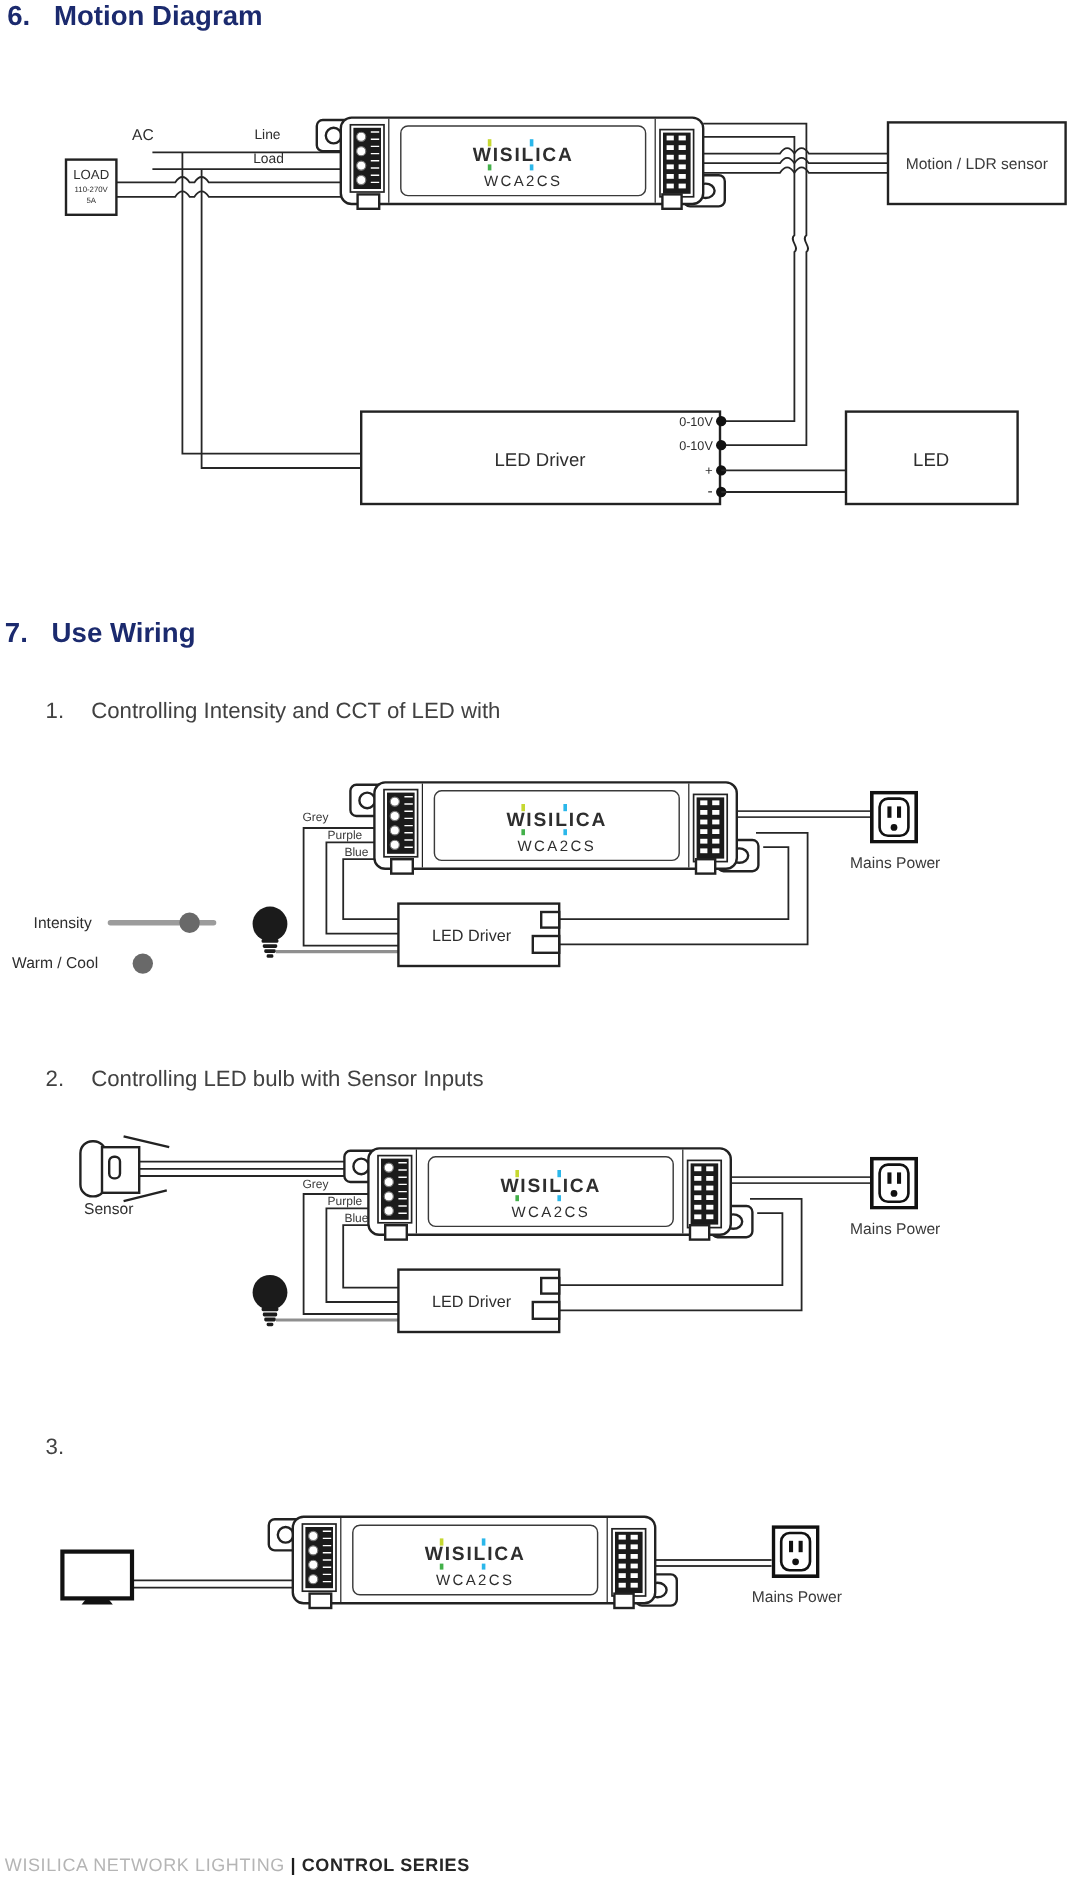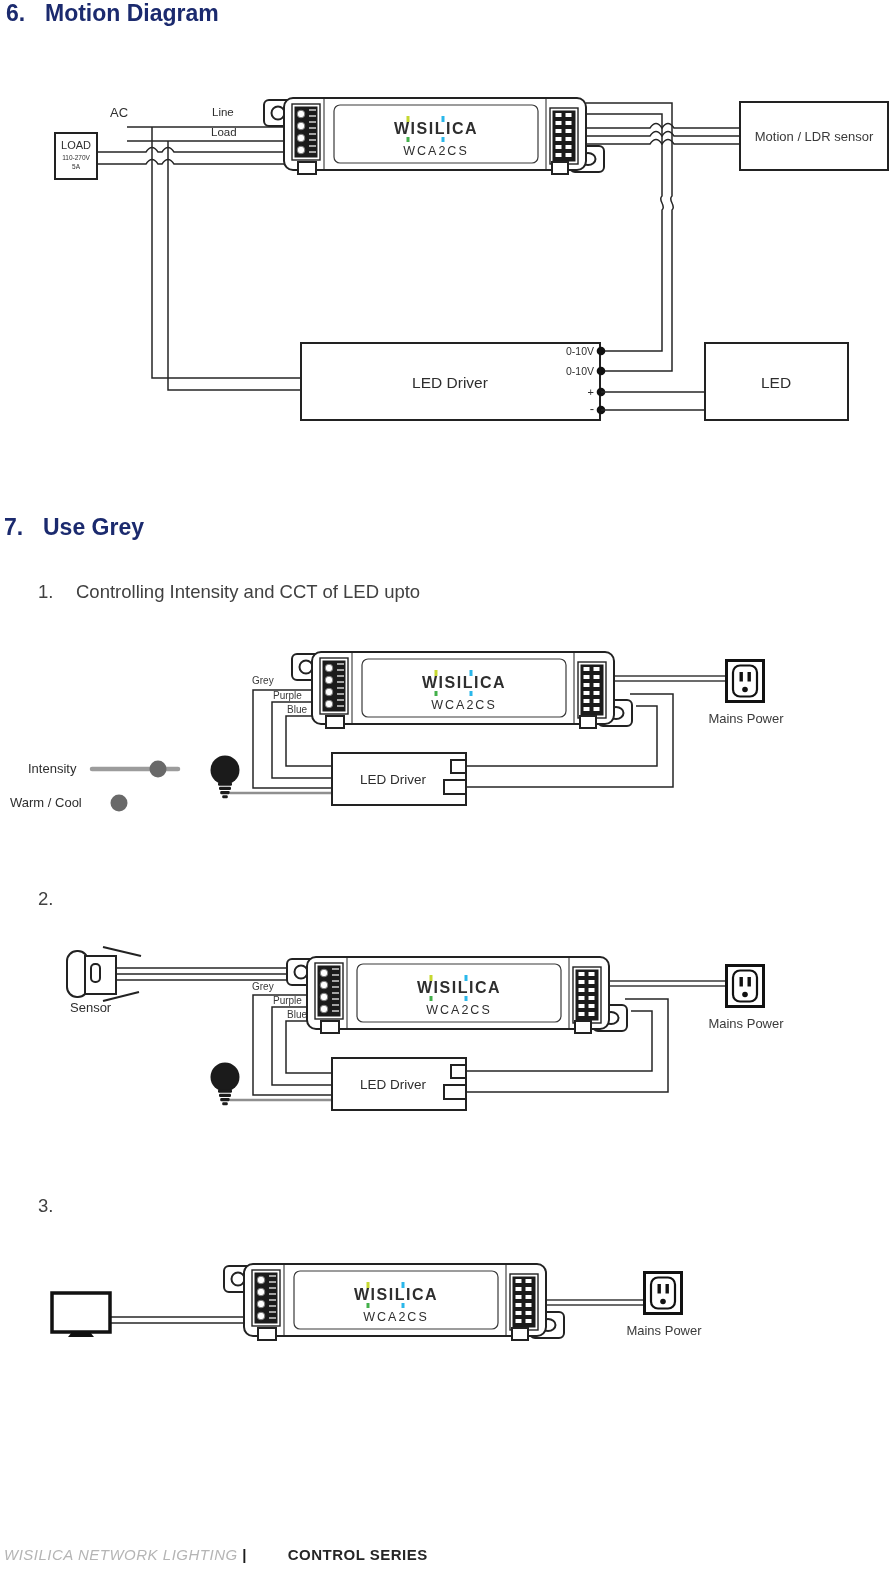--- a/index.html
+++ b/index.html
@@ -11,23 +11,23 @@
   .listitem .num{width:38px;}
   svg{position:absolute;left:0;}
   svg text{font-family:"Liberation Sans",sans-serif;fill:#2e2e2e;}
   .ol{fill:#fff;stroke:#222222;stroke-width:2;}
   .wire{fill:none;stroke:#262626;stroke-width:1.5;}
   .cable{fill:none;stroke:#3a3a3a;stroke-width:1.5;}
   .greywire{fill:none;stroke:#8f8f8f;stroke-width:2.6;}
   .boxlbl{font-size:13px;fill:#3a3a3a;}
   .wirelbl{font-size:10px;fill:#3a3a3a;}
   #footer{position:absolute;left:4px;top:1546px;font-size:15px;letter-spacing:0.5px;}
-  #footer .brand{color:#b5b5b5;font-style:italic;}
+  #footer .brand{color:#b5b5b5;}
   #footer .pipe{color:#1c1c1c;font-weight:bold;}
-  #footer .series{color:#262626;font-weight:bold;margin-left:36px;}
+  #footer .series{color:#262626;font-weight:bold;}
 </style>
 </head>
 <body>
 
 <div id="page">
 
   <svg width="0" height="0" style="position:absolute" aria-hidden="true">
     <defs>
       <linearGradient id="gradWarm" x1="0" y1="0" x2="1" y2="0">
         <stop offset="0" stop-color="#ffffff"></stop>
@@ -170,26 +170,26 @@
     <path class="wire" d="M601,392 H705"></path>
     <path class="wire" d="M601,410 H705"></path>
     <g>
       <rect x="705" y="343" width="143" height="77" class="ol" stroke-width="2.4"></rect>
       <text x="776" y="388" text-anchor="middle" font-size="15.5">LED</text>
     </g>
   </svg>
 
   <div class="heading" style="left:4px;top:514px;">
     <span class="num">7.</span>
-    <span>Use Grey</span>
+    <span>Use Wiring</span>
   </div>
 
   <div class="listitem" style="left:38px;top:581px;">
     <span class="num">1.</span>
-    <span>Controlling Intensity and CCT of LED upto</span>
+    <span>Controlling Intensity and CCT of LED with</span>
   </div>
 
   <svg width="892" height="200" viewBox="0 632 892 200" style="top:632px">
 
     <text x="28" y="773" font-size="13">Intensity</text>
     <line x1="92" y1="769" x2="178" y2="769" stroke="#9c9c9c" stroke-width="4.5" stroke-linecap="round"></line>
     <circle cx="158" cy="769" r="8.5" fill="#696969"></circle>
     <text x="10" y="807" font-size="13">Warm / Cool</text>
     <line x1="95" y1="803" x2="178" y2="803" stroke="url(#gradWarm)" stroke-width="5.5" stroke-linecap="round"></line>
     <circle cx="119" cy="803" r="8.5" fill="#696969"></circle>
@@ -217,20 +217,21 @@
     <g>
       <rect x="332" y="753" width="134" height="52" class="ol" stroke-width="2.2"></rect>
       <text x="393" y="784" text-anchor="middle" font-size="13.5">LED Driver</text>
       <rect x="451" y="760" width="15" height="13" class="ol" stroke-width="1.8"></rect>
       <rect x="444" y="780" width="22" height="14" class="ol" stroke-width="1.8"></rect>
     </g>
   </svg>
 
   <div class="listitem" style="left:38px;top:888px;">
     <span class="num">2.</span>
+    <span>Controlling LED bulb with Sensor Inputs</span>
   </div>
 
   <svg width="892" height="220" viewBox="0 930 892 220" style="top:930px">
 
     <path class="wire" d="M114,968 H312"></path>
     <path class="wire" d="M114,974 H312"></path>
     <path class="wire" d="M114,980 H312"></path>
 
     <g>
       <line x1="103" y1="947" x2="141" y2="956" stroke="#222" stroke-width="2"></line>

